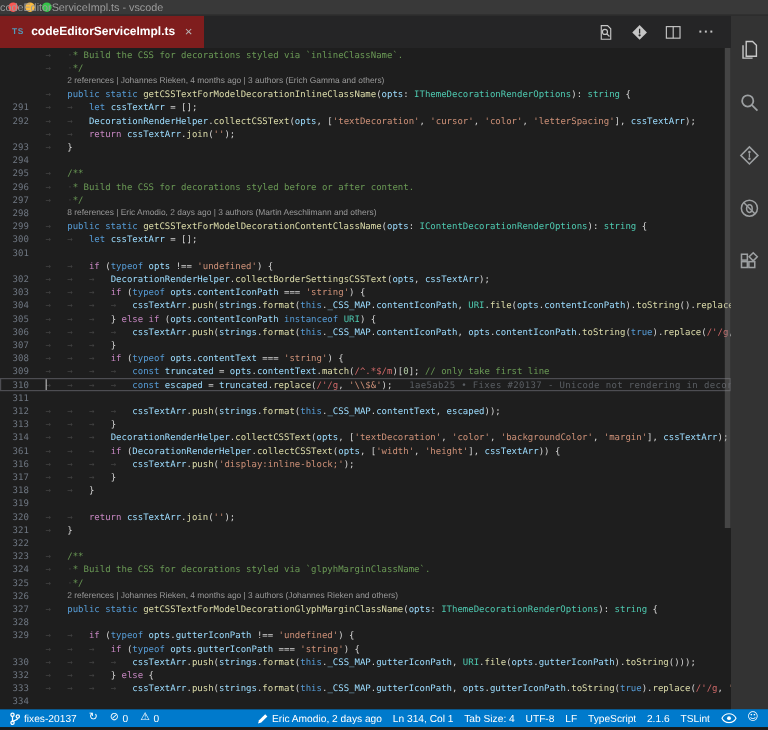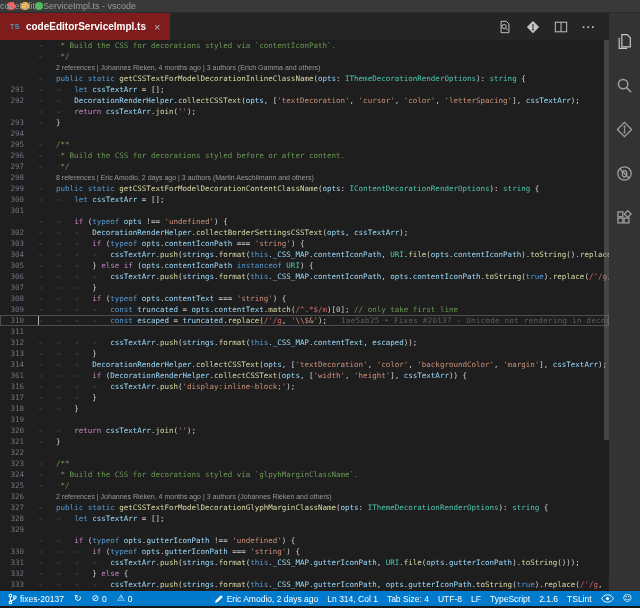--- a/index.html
+++ b/index.html
@@ -111,21 +111,21 @@
               </svg>
           </span>
           <span class="ta-btn">
             <span class="more-dots">···</span>
           </span>
         </div>
       </div>
 
       <div class="editor">
         <div id="code">
-            <div class="row"><span class="ln">291</span><span class="lc"><span class="tok-ws">→&nbsp;&nbsp;&nbsp;</span><span class="tok-ws">·</span><span class="tok-cm">* Build the CSS for decorations styled via `contentIconPath`.</span></span></div>
+            <div class="row"><span class="ln">291</span><span class="lc"><span class="tok-ws">→&nbsp;&nbsp;&nbsp;</span><span class="tok-ws">·</span><span class="tok-cm">* Build the CSS for decorations styled via `inlineClassName`.</span></span></div>
             <div class="row"><span class="ln">292</span><span class="lc"><span class="tok-ws">→&nbsp;&nbsp;&nbsp;</span><span class="tok-ws">·</span><span class="tok-cm">*/</span></span></div>
             <div class="row"><span class="ln"></span><span class="lc lens">2 references | Johannes Rieken, 4 months ago | 3 authors (Erich Gamma and others)</span></div>
             <div class="row"><span class="ln">293</span><span class="lc"><span class="tok-ws">→&nbsp;&nbsp;&nbsp;</span><span class="tok-kw">public static</span><span class="tok-pl"> </span><span class="tok-fn">getCSSTextForModelDecorationInlineClassName</span><span class="tok-pl">(</span><span class="tok-var">opts</span><span class="tok-pl">: </span><span class="tok-ty">IThemeDecorationRenderOptions</span><span class="tok-pl">): </span><span class="tok-ty">string</span><span class="tok-pl"> {</span></span></div>
             <div class="row"><span class="ln">294</span><span class="lc"><span class="tok-ws">→&nbsp;&nbsp;&nbsp;</span><span class="tok-ws">→&nbsp;&nbsp;&nbsp;</span><span class="tok-kw">let</span><span class="tok-pl"> </span><span class="tok-var">cssTextArr</span><span class="tok-pl"> = [];</span></span></div>
             <div class="row"><span class="ln">295</span><span class="lc"><span class="tok-ws">→&nbsp;&nbsp;&nbsp;</span><span class="tok-ws">→&nbsp;&nbsp;&nbsp;</span><span class="tok-var">DecorationRenderHelper</span><span class="tok-pl">.</span><span class="tok-fn">collectCSSText</span><span class="tok-pl">(</span><span class="tok-var">opts</span><span class="tok-pl">, [</span><span class="tok-str">'textDecoration'</span><span class="tok-pl">, </span><span class="tok-str">'cursor'</span><span class="tok-pl">, </span><span class="tok-str">'color'</span><span class="tok-pl">, </span><span class="tok-str">'letterSpacing'</span><span class="tok-pl">], </span><span class="tok-var">cssTextArr</span><span class="tok-pl">);</span></span></div>
             <div class="row"><span class="ln">296</span><span class="lc"><span class="tok-ws">→&nbsp;&nbsp;&nbsp;</span><span class="tok-ws">→&nbsp;&nbsp;&nbsp;</span><span class="tok-ctl">return</span><span class="tok-pl"> </span><span class="tok-var">cssTextArr</span><span class="tok-pl">.</span><span class="tok-fn">join</span><span class="tok-pl">(</span><span class="tok-str">''</span><span class="tok-pl">);</span></span></div>
             <div class="row"><span class="ln">297</span><span class="lc"><span class="tok-ws">→&nbsp;&nbsp;&nbsp;</span><span class="tok-pl">}</span></span></div>
             <div class="row"><span class="ln">298</span><span class="lc"></span></div>
             <div class="row"><span class="ln">299</span><span class="lc"><span class="tok-ws">→&nbsp;&nbsp;&nbsp;</span><span class="tok-cm">/**</span></span></div>
             <div class="row"><span class="ln">300</span><span class="lc"><span class="tok-ws">→&nbsp;&nbsp;&nbsp;</span><span class="tok-ws">·</span><span class="tok-cm">* Build the CSS for decorations styled before or after content.</span></span></div>
@@ -154,21 +154,20 @@
             <div class="row"><span class="ln">322</span><span class="lc"><span class="tok-ws">→&nbsp;&nbsp;&nbsp;</span><span class="tok-ws">→&nbsp;&nbsp;&nbsp;</span><span class="tok-pl">}</span></span></div>
             <div class="row"><span class="ln">323</span><span class="lc"></span></div>
             <div class="row"><span class="ln">324</span><span class="lc"><span class="tok-ws">→&nbsp;&nbsp;&nbsp;</span><span class="tok-ws">→&nbsp;&nbsp;&nbsp;</span><span class="tok-ctl">return</span><span class="tok-pl"> </span><span class="tok-var">cssTextArr</span><span class="tok-pl">.</span><span class="tok-fn">join</span><span class="tok-pl">(</span><span class="tok-str">''</span><span class="tok-pl">);</span></span></div>
             <div class="row"><span class="ln">325</span><span class="lc"><span class="tok-ws">→&nbsp;&nbsp;&nbsp;</span><span class="tok-pl">}</span></span></div>
             <div class="row"><span class="ln">326</span><span class="lc"></span></div>
             <div class="row"><span class="ln">327</span><span class="lc"><span class="tok-ws">→&nbsp;&nbsp;&nbsp;</span><span class="tok-cm">/**</span></span></div>
             <div class="row"><span class="ln">328</span><span class="lc"><span class="tok-ws">→&nbsp;&nbsp;&nbsp;</span><span class="tok-ws">·</span><span class="tok-cm">* Build the CSS for decorations styled via `glpyhMarginClassName`.</span></span></div>
             <div class="row"><span class="ln">329</span><span class="lc"><span class="tok-ws">→&nbsp;&nbsp;&nbsp;</span><span class="tok-ws">·</span><span class="tok-cm">*/</span></span></div>
             <div class="row"><span class="ln"></span><span class="lc lens">2 references | Johannes Rieken, 4 months ago | 3 authors (Johannes Rieken and others)</span></div>
             <div class="row"><span class="ln">330</span><span class="lc"><span class="tok-ws">→&nbsp;&nbsp;&nbsp;</span><span class="tok-kw">public static</span><span class="tok-pl"> </span><span class="tok-fn">getCSSTextForModelDecorationGlyphMarginClassName</span><span class="tok-pl">(</span><span class="tok-var">opts</span><span class="tok-pl">: </span><span class="tok-ty">IThemeDecorationRenderOptions</span><span class="tok-pl">): </span><span class="tok-ty">string</span><span class="tok-pl"> {</span></span></div>
-            <div class="row"><span class="ln">331</span><span class="lc"><span class="tok-ws">→&nbsp;&nbsp;&nbsp;</span><span class="tok-ws">→&nbsp;&nbsp;&nbsp;</span><span class="tok-kw">let</span><span class="tok-pl"> </span><span class="tok-var">cssTextArr</span><span class="tok-pl"> = [];</span></span></div>
             <div class="row"><span class="ln">332</span><span class="lc"></span></div>
             <div class="row"><span class="ln">333</span><span class="lc"><span class="tok-ws">→&nbsp;&nbsp;&nbsp;</span><span class="tok-ws">→&nbsp;&nbsp;&nbsp;</span><span class="tok-ctl">if</span><span class="tok-pl"> (</span><span class="tok-kw">typeof</span><span class="tok-pl"> </span><span class="tok-var">opts</span><span class="tok-pl">.</span><span class="tok-var">gutterIconPath</span><span class="tok-pl"> !== </span><span class="tok-str">'undefined'</span><span class="tok-pl">) {</span></span></div>
             <div class="row"><span class="ln">334</span><span class="lc"><span class="tok-ws">→&nbsp;&nbsp;&nbsp;</span><span class="tok-ws">→&nbsp;&nbsp;&nbsp;</span><span class="tok-ws">→&nbsp;&nbsp;&nbsp;</span><span class="tok-ctl">if</span><span class="tok-pl"> (</span><span class="tok-kw">typeof</span><span class="tok-pl"> </span><span class="tok-var">opts</span><span class="tok-pl">.</span><span class="tok-var">gutterIconPath</span><span class="tok-pl"> === </span><span class="tok-str">'string'</span><span class="tok-pl">) {</span></span></div>
             <div class="row"><span class="ln">335</span><span class="lc"><span class="tok-ws">→&nbsp;&nbsp;&nbsp;</span><span class="tok-ws">→&nbsp;&nbsp;&nbsp;</span><span class="tok-ws">→&nbsp;&nbsp;&nbsp;</span><span class="tok-ws">→&nbsp;&nbsp;&nbsp;</span><span class="tok-var">cssTextArr</span><span class="tok-pl">.</span><span class="tok-fn">push</span><span class="tok-pl">(</span><span class="tok-var">strings</span><span class="tok-pl">.</span><span class="tok-fn">format</span><span class="tok-pl">(</span><span class="tok-kw">this</span><span class="tok-pl">.</span><span class="tok-var">_CSS_MAP</span><span class="tok-pl">.</span><span class="tok-var">gutterIconPath</span><span class="tok-pl">, </span><span class="tok-ty">URI</span><span class="tok-pl">.</span><span class="tok-fn">file</span><span class="tok-pl">(</span><span class="tok-var">opts</span><span class="tok-pl">.</span><span class="tok-var">gutterIconPath</span><span class="tok-pl">).</span><span class="tok-fn">toString</span><span class="tok-pl">()));</span></span></div>
             <div class="row"><span class="ln">336</span><span class="lc"><span class="tok-ws">→&nbsp;&nbsp;&nbsp;</span><span class="tok-ws">→&nbsp;&nbsp;&nbsp;</span><span class="tok-ws">→&nbsp;&nbsp;&nbsp;</span><span class="tok-pl">} </span><span class="tok-ctl">else</span><span class="tok-pl"> {</span></span></div>
             <div class="row"><span class="ln">337</span><span class="lc"><span class="tok-ws">→&nbsp;&nbsp;&nbsp;</span><span class="tok-ws">→&nbsp;&nbsp;&nbsp;</span><span class="tok-ws">→&nbsp;&nbsp;&nbsp;</span><span class="tok-ws">→&nbsp;&nbsp;&nbsp;</span><span class="tok-var">cssTextArr</span><span class="tok-pl">.</span><span class="tok-fn">push</span><span class="tok-pl">(</span><span class="tok-var">strings</span><span class="tok-pl">.</span><span class="tok-fn">format</span><span class="tok-pl">(</span><span class="tok-kw">this</span><span class="tok-pl">.</span><span class="tok-var">_CSS_MAP</span><span class="tok-pl">.</span><span class="tok-var">gutterIconPath</span><span class="tok-pl">, </span><span class="tok-var">opts</span><span class="tok-pl">.</span><span class="tok-var">gutterIconPath</span><span class="tok-pl">.</span><span class="tok-fn">toString</span><span class="tok-pl">(</span><span class="tok-kw">true</span><span class="tok-pl">).</span><span class="tok-fn">replace</span><span class="tok-pl">(</span><span class="tok-re">/'/g</span><span class="tok-pl">, </span><span class="tok-str">'%27'</span></span></div>
           </div>
         <div class="scrollbar">
           <div class="scroll-handle"></div>
         </div>

